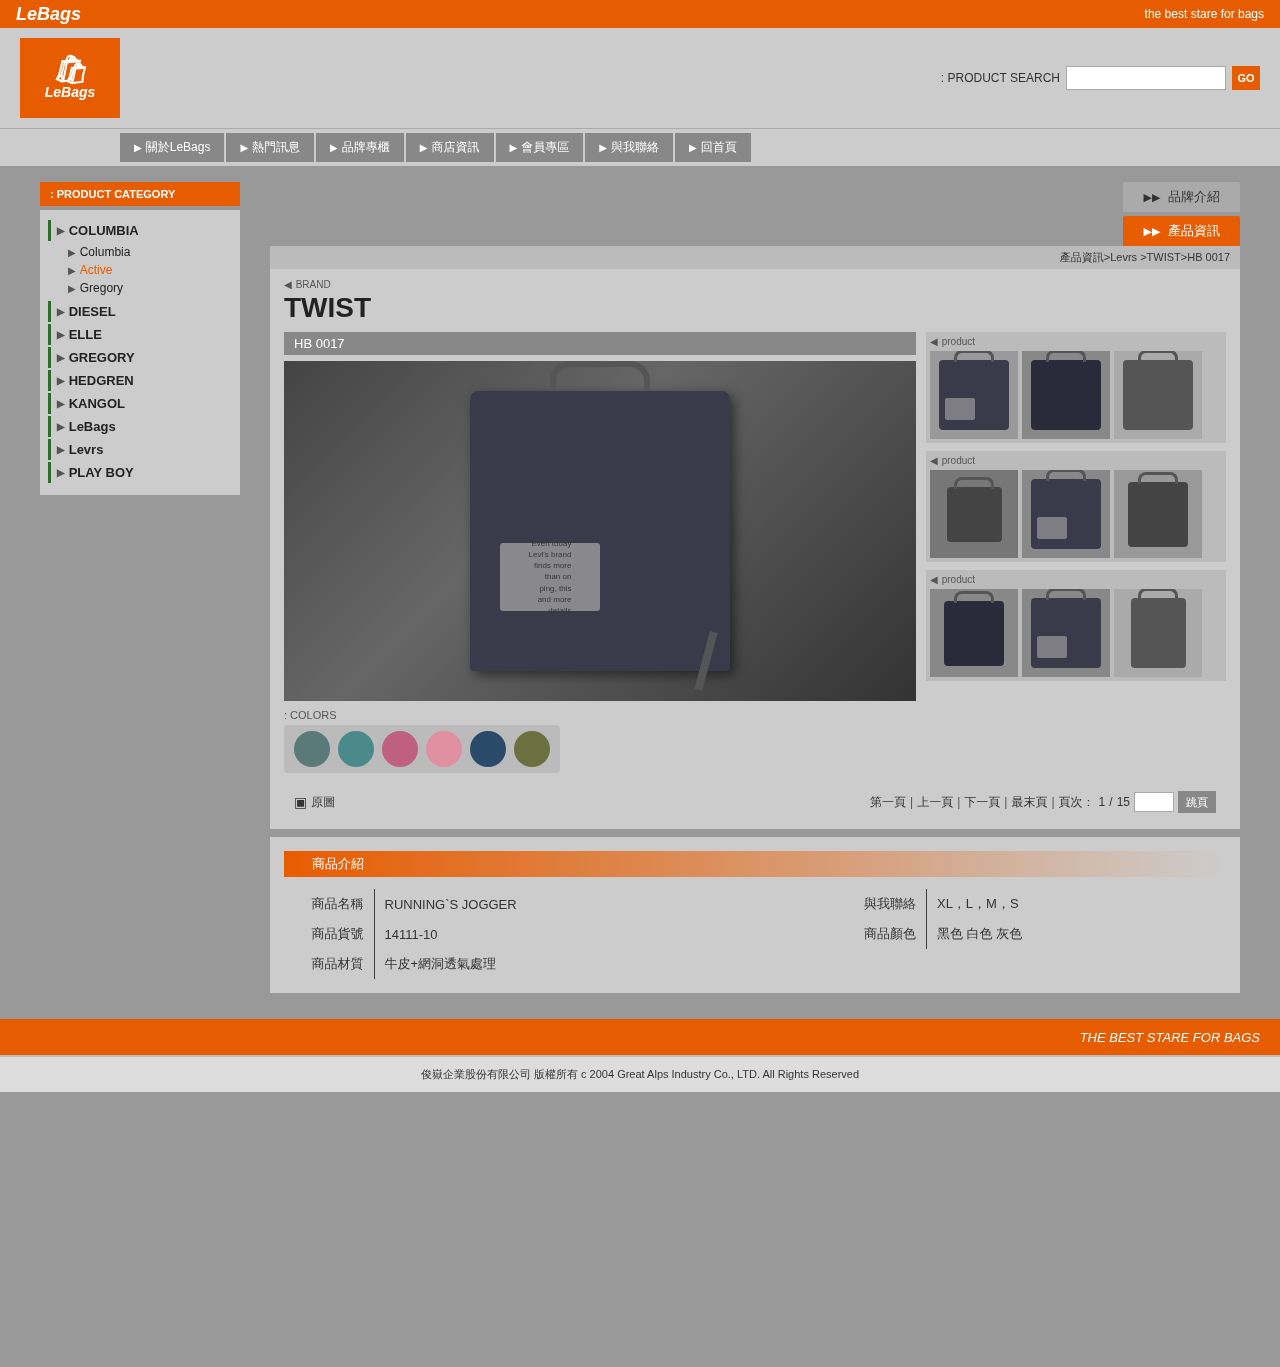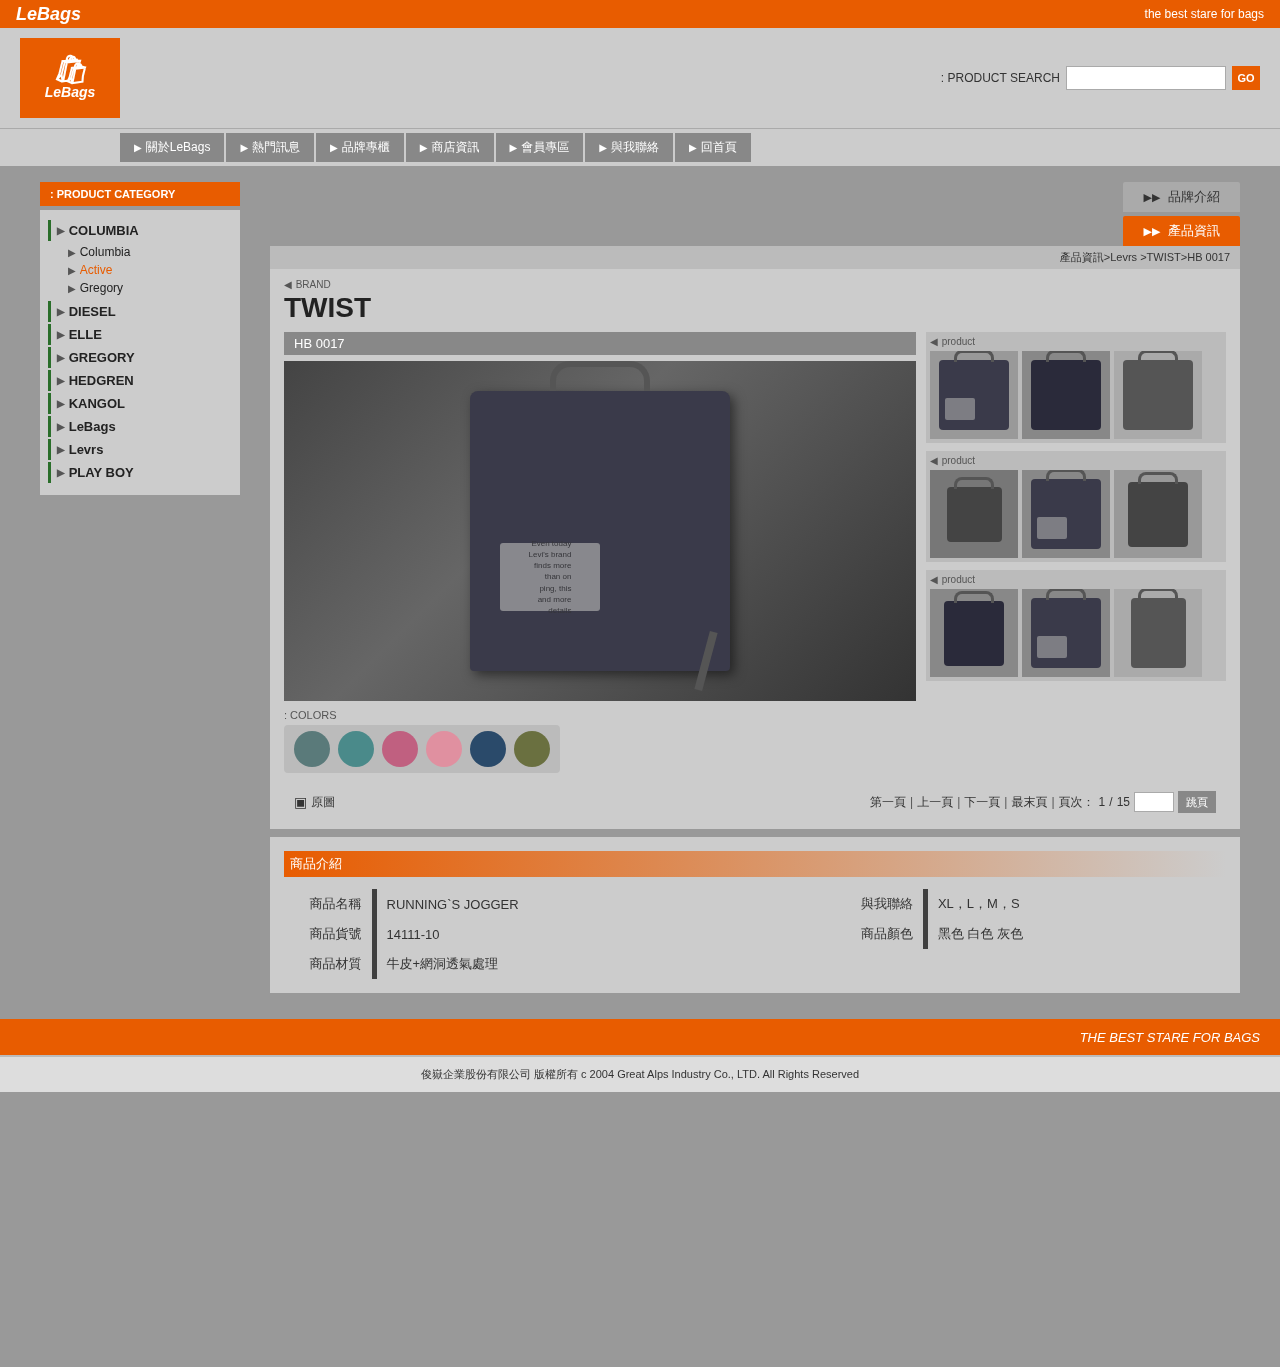--- a/index.html
+++ b/index.html
@@ -369,21 +369,21 @@
     }
 
     
     .product-info-section {
       background: #ccc;
       padding: 14px;
       margin-top: 8px;
     }
     .product-info-header {
       background: linear-gradient(90deg, #e85c00, #ccc);
-      padding: 4px 6px;
+      padding: 4px 28px;
       font-size: 13px;
       color: white;
       margin-bottom: 12px;
     }
     .product-info-table {
       width: 100%;
       border-collapse: collapse;
       font-size: 13px;
     }
     .product-info-table td {
@@ -391,21 +391,21 @@
       color: #333;
     }
     .label-cell {
       text-align: right;
       color: #555;
       width: 90px;
       white-space: nowrap;
       margin-top: 20px;
     }
     .value-cell {
-      border-left: 5px solid #404040;
+      border-left: 1px solid #404040;
       padding-left: 10px;
     }
     .col-divider { width: 30px; }
 
     
     .footer-orange {
       background: #e85c00;
       height: 36px;
       display: flex;
       align-items: center;

